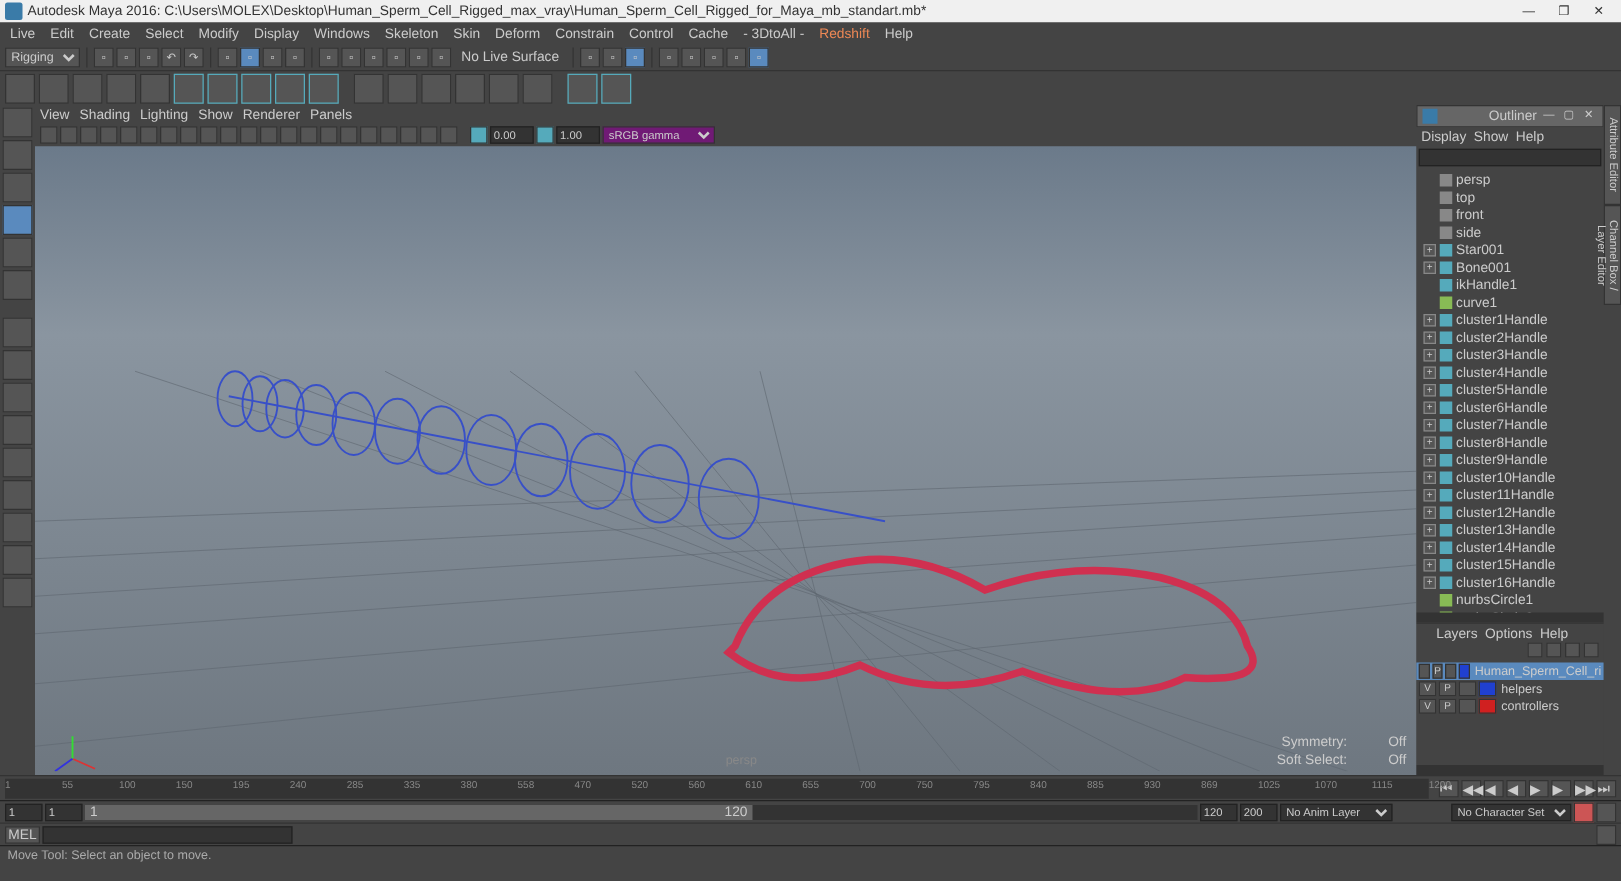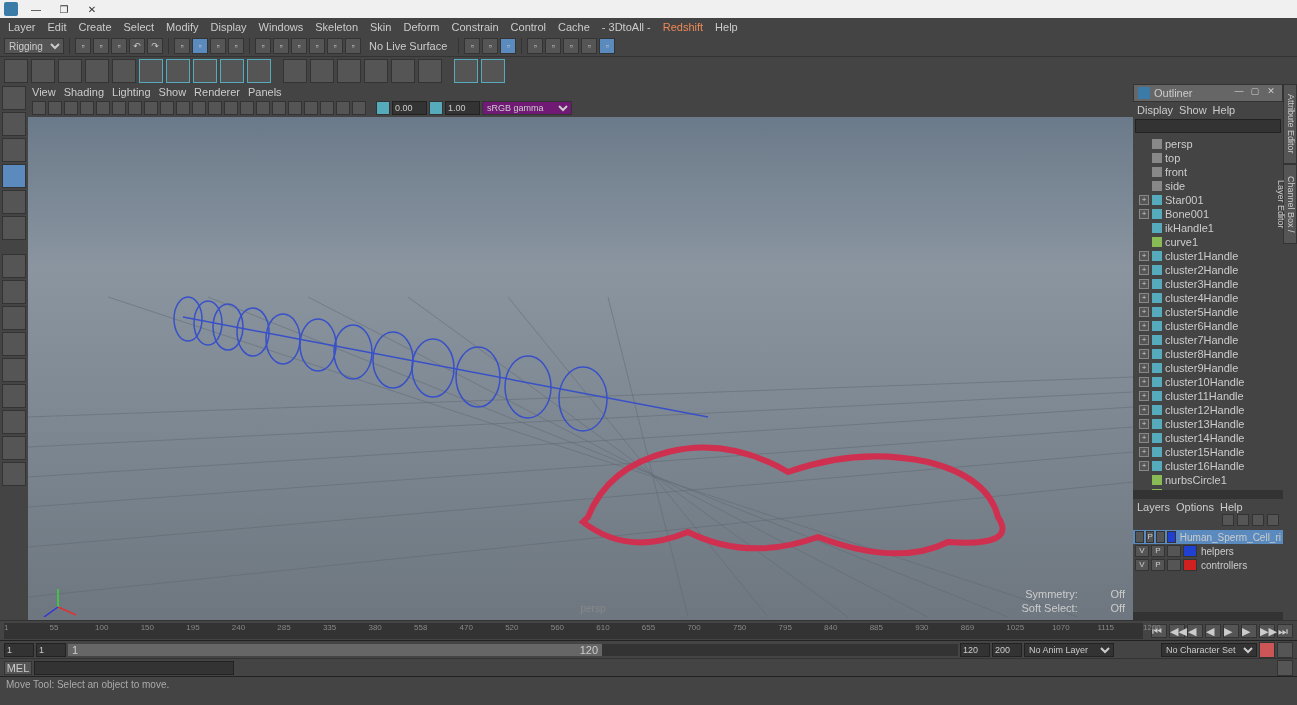--- a/index.html
+++ b/index.html
@@ -44,21 +44,21 @@
 .outliner-search{height:14px;background:#333;border:1px solid #222;margin:2px;}
 .outliner-tree{flex:1;background:#444;overflow-y:auto;padding:2px;}
 .tree-item{display:flex;align-items:center;height:14px;padding-left:4px;gap:3px;}
 .tree-item .exp{width:10px;height:10px;border:1px solid #888;background:#555;font-size:8px;line-height:8px;text-align:center;}
 .tree-item .tico{width:10px;height:10px;}
 .tree-item .tico.cam{background:#888;}
 .tree-item .tico.node{background:#5ab;}
 .tree-item .tico.curve{background:#8b5;}
 .tree-item.dim{color:#777;}
 .layers-panel{background:#444;border-top:1px solid #333;}
-.layers-menu{height:15px;display:flex;align-items:center;padding:0 4px;gap:6px;}
+.layers-menu{height:15px;display:flex;align-items:center;padding:0 16px;gap:6px;}
 .layers-icons{height:16px;display:flex;justify-content:flex-end;padding:0 4px;gap:3px;}
 .layers-icons .libtn{width:12px;height:12px;background:#555;border:1px solid #333;}
 .layer-row{height:14px;display:flex;align-items:center;padding:0 2px;gap:2px;}
 .layer-row .lcell{width:14px;height:12px;border:1px solid #333;background:#555;text-align:center;font-size:8px;line-height:10px;}
 .layer-row .lcolor{width:14px;height:12px;border:1px solid #333;}
 .layer-row .lname{flex:1;font-size:10px;padding-left:2px;}
 .layer-row.sel{background:#5a8abe;}
 .side-tabs{width:14px;background:#444;display:flex;flex-direction:column;}
 .side-tabs .stab{height:80px;background:#555;border:1px solid #333;writing-mode:vertical-rl;font-size:9px;text-align:center;}
 .timeline{height:20px;background:#444;display:flex;align-items:center;border-top:1px solid #333;}
@@ -76,27 +76,28 @@
 .cmd-line input{width:200px;height:14px;background:#333;border:1px solid #222;color:#ccc;margin-left:2px;}
 .help-line{height:16px;background:#444;display:flex;align-items:center;padding:0 6px;border-top:1px solid #222;}
 .help-line .htext{font-size:10px;color:#aaa;}
 .scrollbar-h{height:8px;background:#333;}
 </style>
 </head>
 <body>
 
 <div class="title-bar">
   <div class="icon"></div>
+  <div class="title">Autodesk Maya 2016: C:\Users\MOLEX\Desktop\Human_Sperm_Cell_Rigged_max_vray\Human_Sperm_Cell_Rigged_for_Maya_mb_standart.mb*</div>
   <div class="win-btn">—</div>
   <div class="win-btn">❐</div>
   <div class="win-btn close">✕</div>
 </div>
 
 <div class="menu-bar" id="menu-bar">
-    <div class="item">Layer</div>
+    <div class="item">Live</div>
     <div class="item">Edit</div>
     <div class="item">Create</div>
     <div class="item">Select</div>
     <div class="item">Modify</div>
     <div class="item">Display</div>
     <div class="item">Windows</div>
     <div class="item">Skeleton</div>
     <div class="item">Skin</div>
     <div class="item">Deform</div>
     <div class="item">Constrain</div>
@@ -271,21 +272,21 @@
       <div class="vp-overlay" style="bottom:6px;">
         <span>Soft Select:</span>
         <span style="margin-left:30px;">Off</span>
       </div>
     </div>
   </div>
 
   <div class="right-panel">
     <div class="outliner-header">
       <div class="oicon"></div>
-      <span style="flex:1;">Outliner</span>
+      <span style="flex:1;margin-left:37px;">Outliner</span>
       <div class="owin">—</div>
       <div class="owin">▢</div>
       <div class="owin">✕</div>
     </div>
     <div class="outliner-menu" id="outliner-menu">
         <div>Display</div>
         <div>Show</div>
         <div>Help</div>
       </div>
     <div class="outliner-search"></div>

